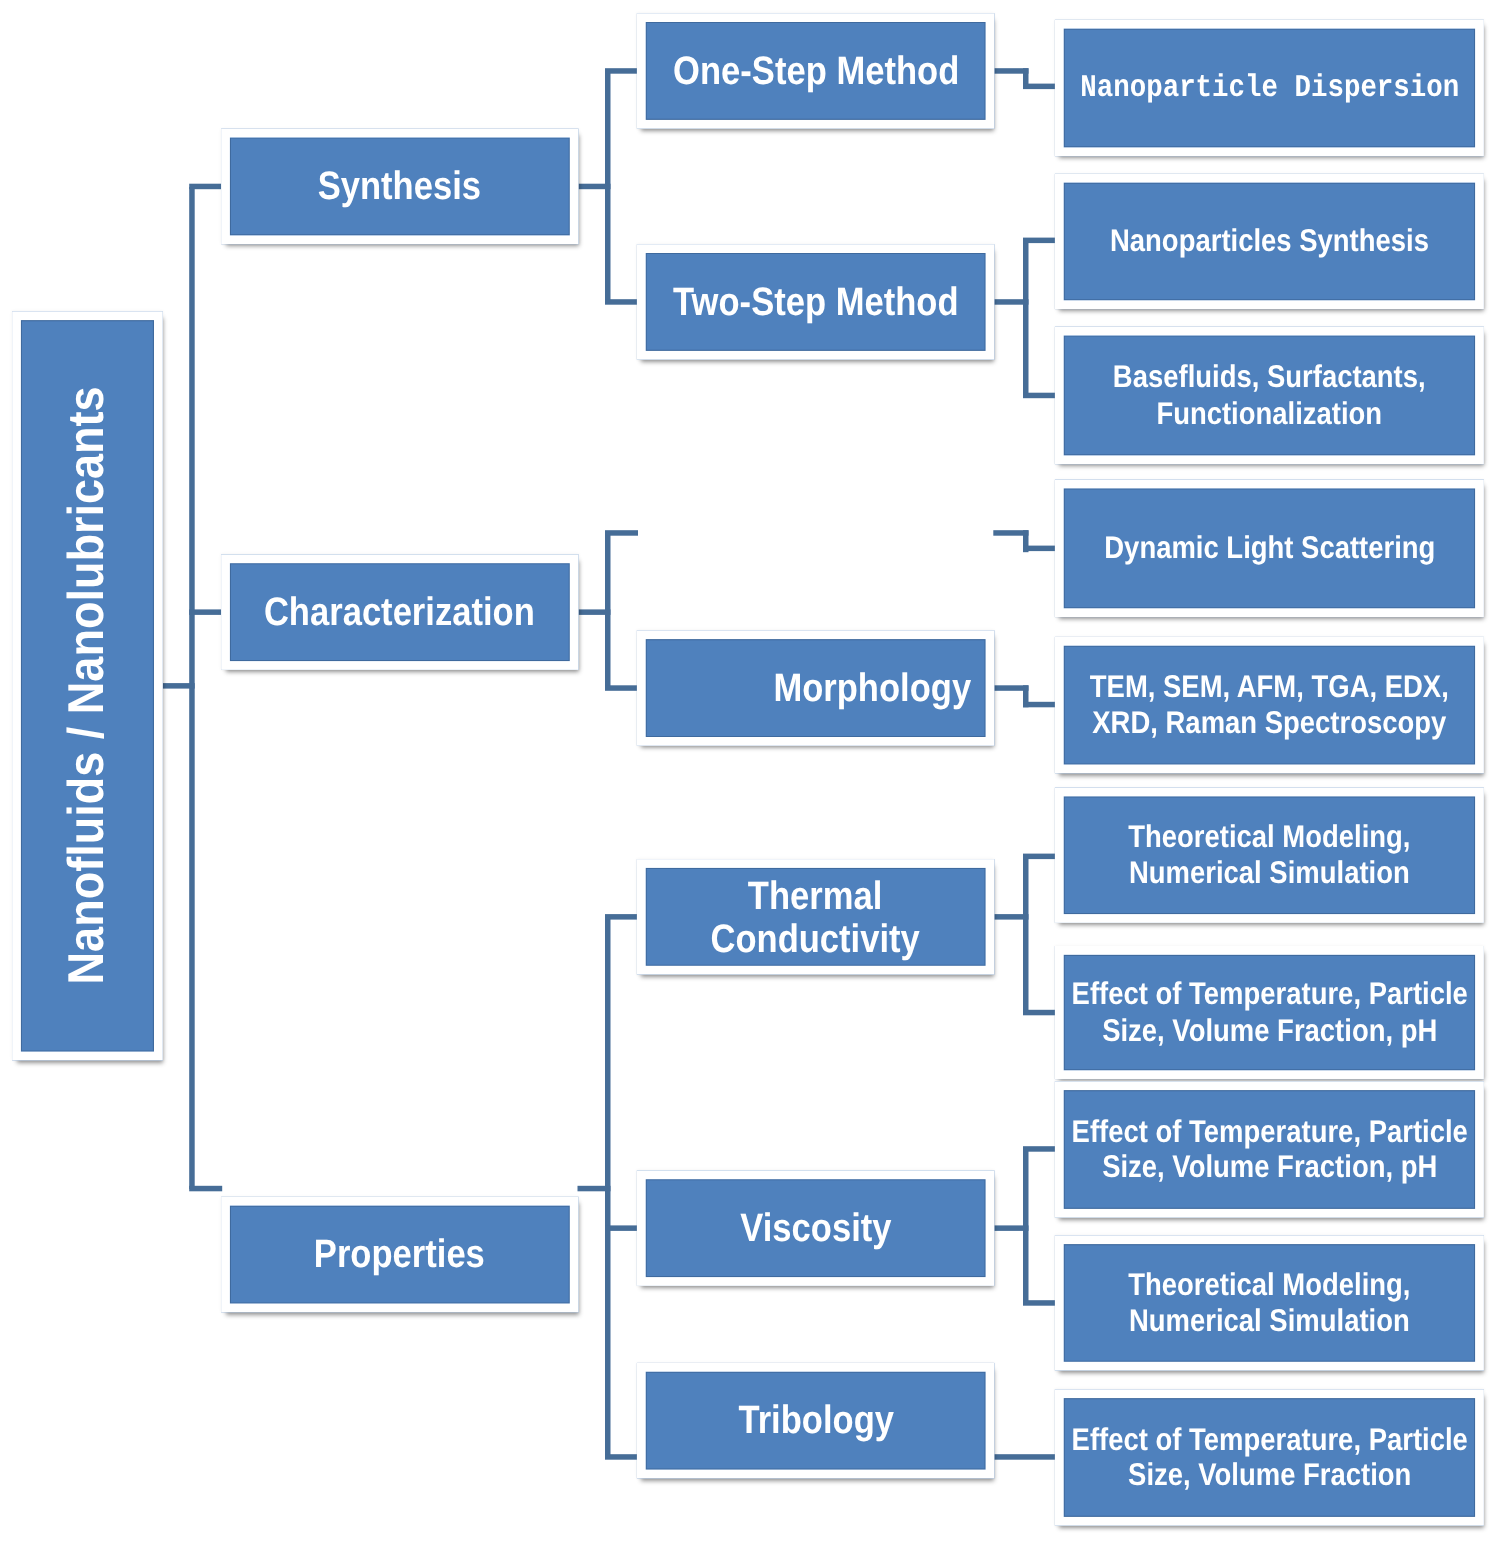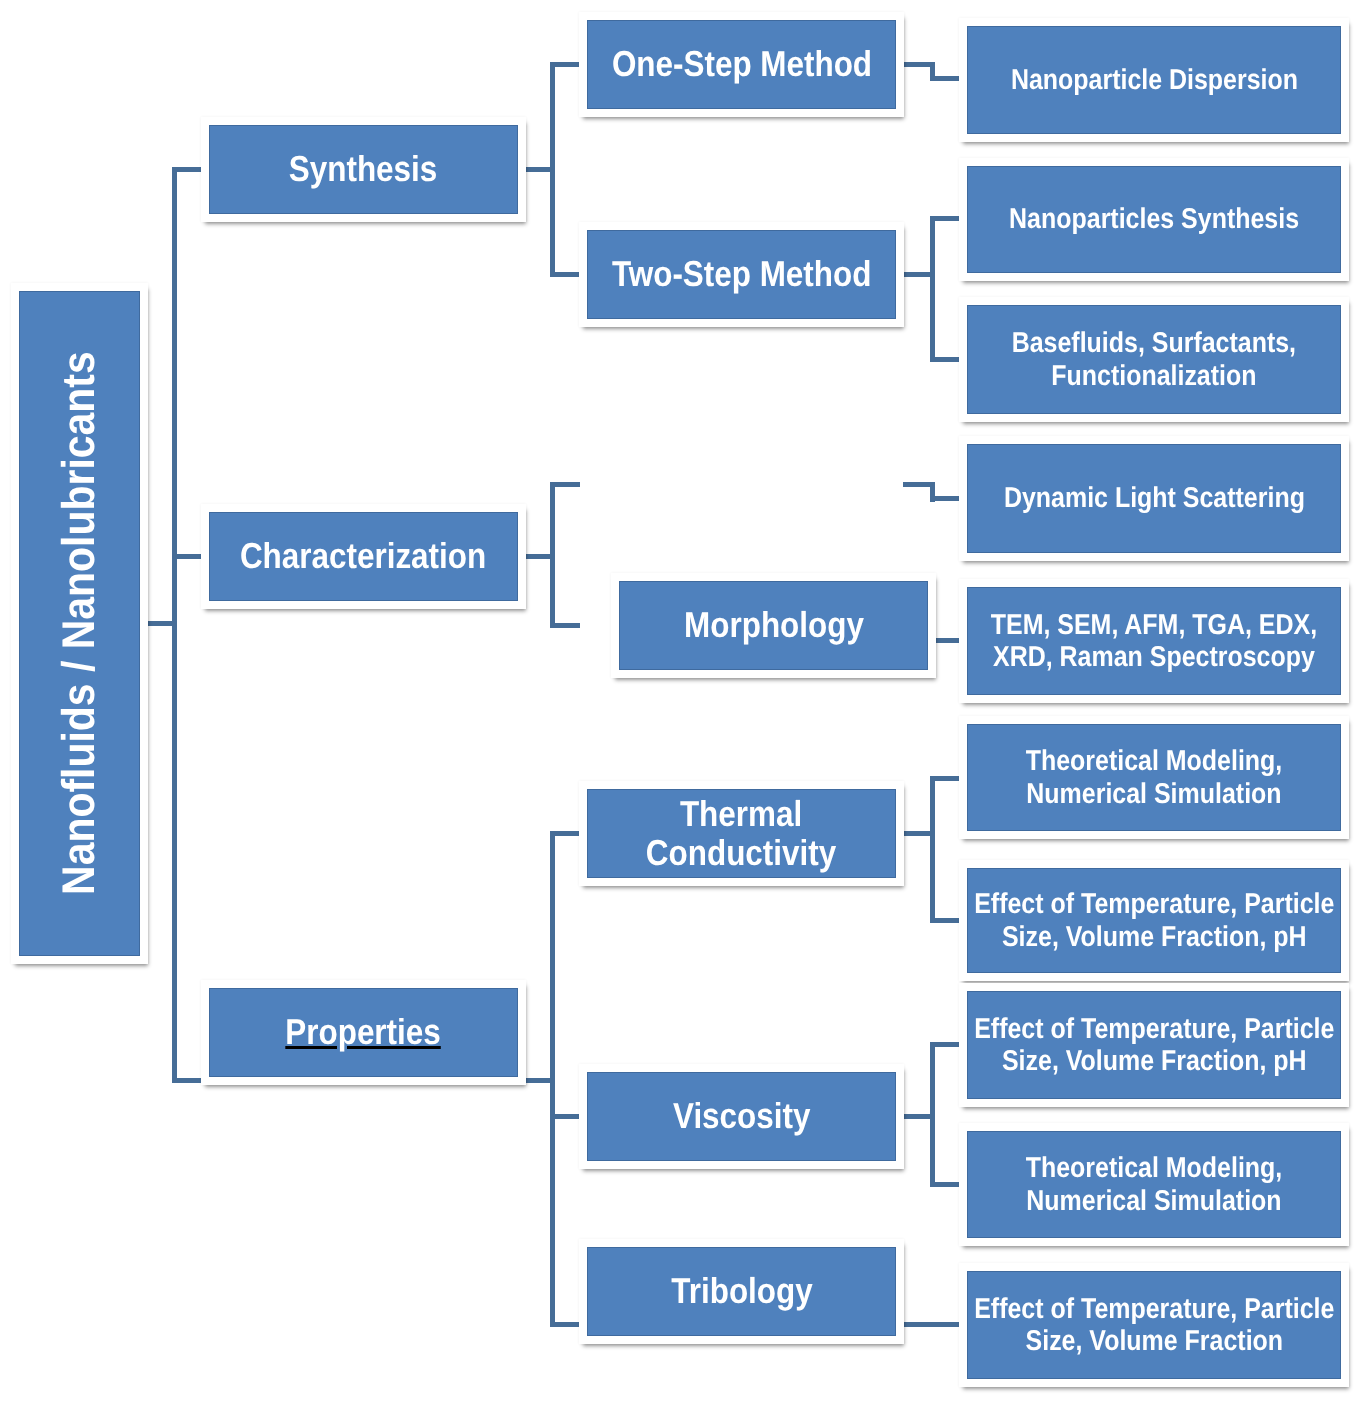--- a/index.html
+++ b/index.html
@@ -92,43 +92,43 @@
 
   <div class="node" id="root-node" style="left:11px;top:283px;width:137px;height:681px;">
     <span class="lbl">Nanofluids / Nanolubricants</span>
   </div>
   <div class="node lvl2" style="left:201px;top:117px;width:325px;height:105px;">
     <span class="lbl">Synthesis</span>
   </div>
   <div class="node lvl2" style="left:201px;top:504px;width:325px;height:105px;">
     <span class="lbl">Characterization</span>
   </div>
-  <div class="node lvl2" style="left:201px;top:980px;width:325px;height:105px;text-decoration:underline;">
+  <div class="node lvl2" style="left:201px;top:1088px;width:325px;height:105px;">
     <span class="lbl">Properties</span>
   </div>
   <div class="node lvl3" style="left:579px;top:12px;width:325px;height:105px;">
     <span class="lbl">One-Step Method</span>
   </div>
   <div class="node lvl3" style="left:579px;top:222px;width:325px;height:105px;">
     <span class="lbl">Two-Step Method</span>
   </div>
-  <div class="node lvl3" style="left:611px;top:573px;width:325px;height:105px;">
+  <div class="node lvl3" style="left:579px;top:573px;width:325px;height:105px;justify-content:flex-end;">
     <span class="lbl">Morphology</span>
   </div>
   <div class="node lvl3" style="left:579px;top:781px;width:325px;height:105px;">
     <span class="lbl">Thermal
 Conductivity</span>
   </div>
   <div class="node lvl3" style="left:579px;top:1064px;width:325px;height:105px;">
     <span class="lbl">Viscosity</span>
   </div>
   <div class="node lvl3" style="left:579px;top:1239px;width:325px;height:105px;">
     <span class="lbl">Tribology</span>
   </div>
-  <div class="node leaf" style="left:959px;top:18px;width:390px;height:124px;">
+  <div class="node leaf" style="left:959px;top:18px;width:390px;height:124px;font-family:Liberation Mono, monospace;">
     <span class="lbl">Nanoparticle Dispersion</span>
   </div>
   <div class="node leaf" style="left:959px;top:158px;width:390px;height:123px;">
     <span class="lbl">Nanoparticles Synthesis</span>
   </div>
   <div class="node leaf" style="left:959px;top:297px;width:390px;height:125px;justify-content:center;">
     <span class="lbl">Basefluids, Surfactants,
 Functionalization</span>
   </div>
   <div class="node leaf" style="left:959px;top:436px;width:390px;height:125px;">

